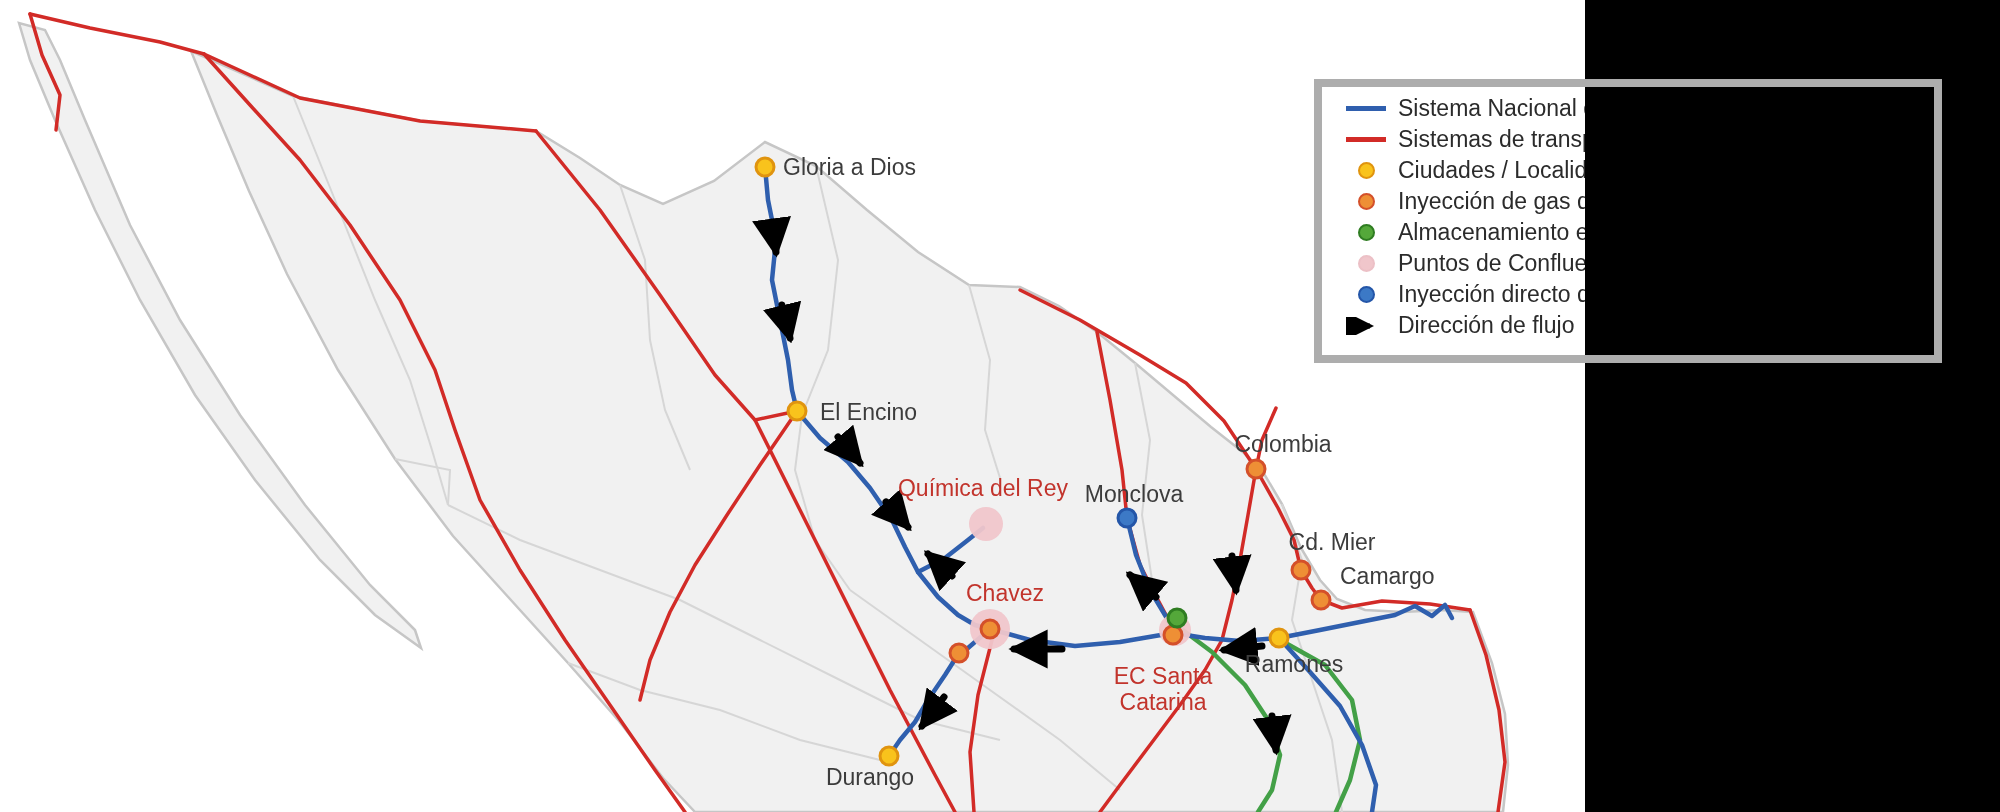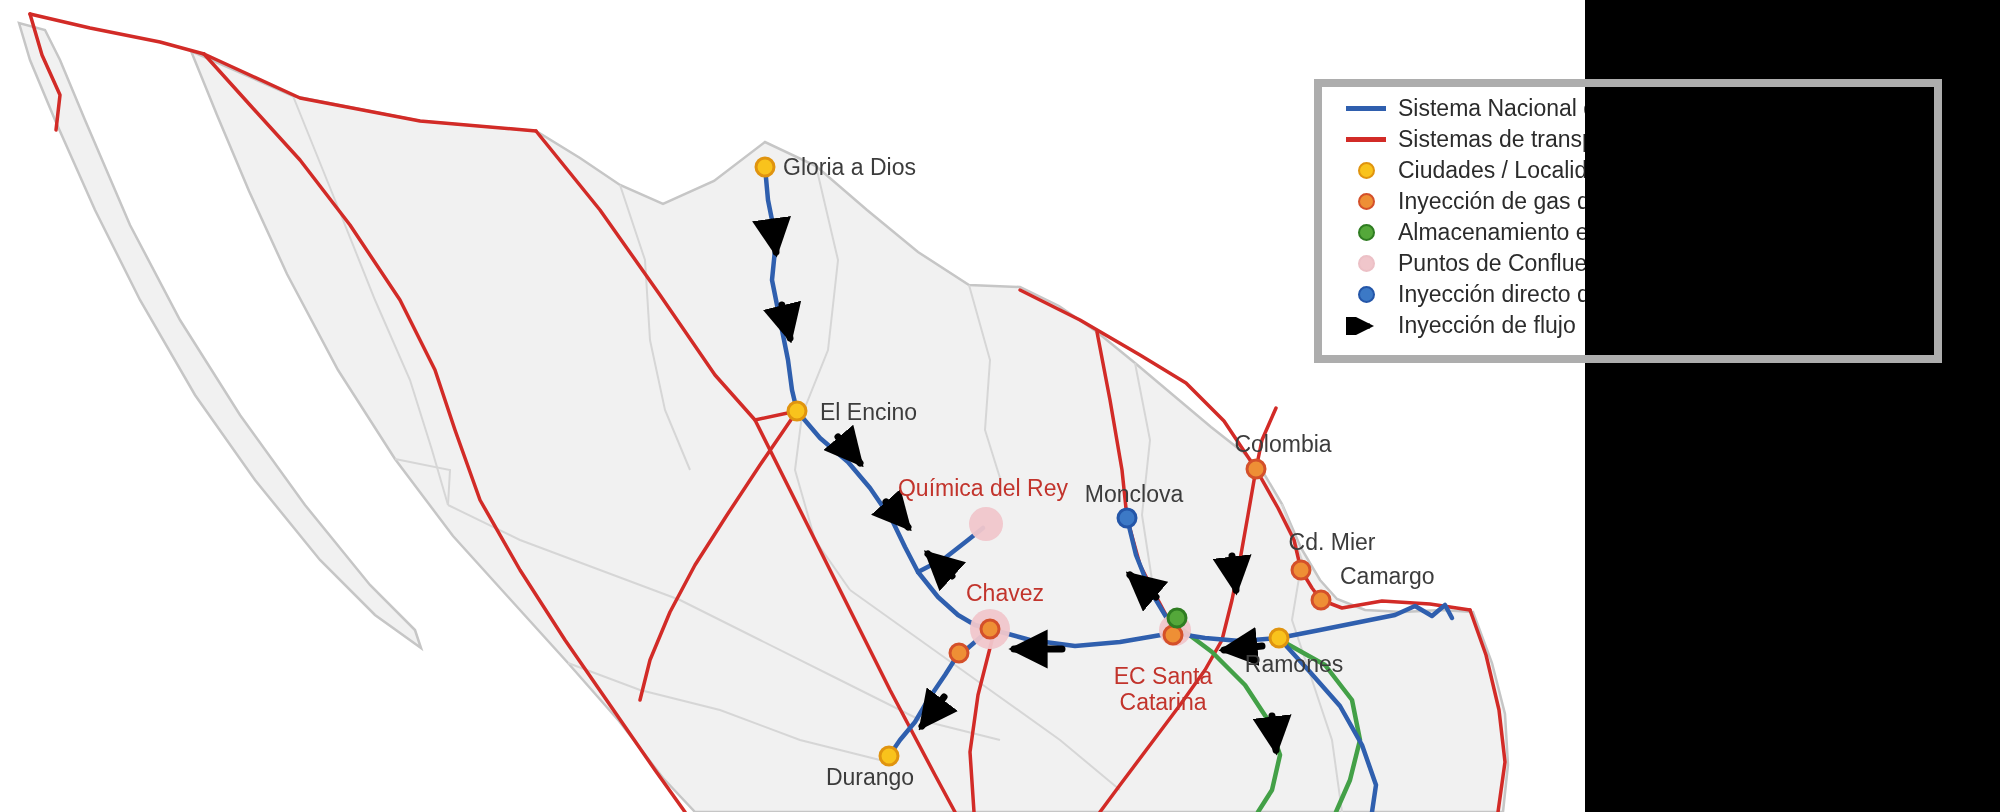--- a/index.html
+++ b/index.html
@@ -205,21 +205,21 @@
       <span class="swatch-cell">
         <svg width="40" height="18">
           <defs>
             <marker id="ah-leg" markerWidth="5.6" markerHeight="5.6" refX="4.8" refY="2.8" orient="auto">
               <path d="M0,0 L5.6,2.8 L0,5.6 Z" fill="#000000"></path>
             </marker>
           </defs>
           <path d="M3,9 L24,9" stroke="#000000" stroke-width="5" marker-end="url(#ah-leg)"></path>
         </svg>
       </span>
-      <span class="legend-label">Inyección de flujo</span>
+      <span class="legend-label">Dirección de flujo</span>
     </div>
   </div>
 
   <div id="redaction"></div>
 
   <div id="legend-border-copy"></div>
 
 </div>
 
 </body></html>

